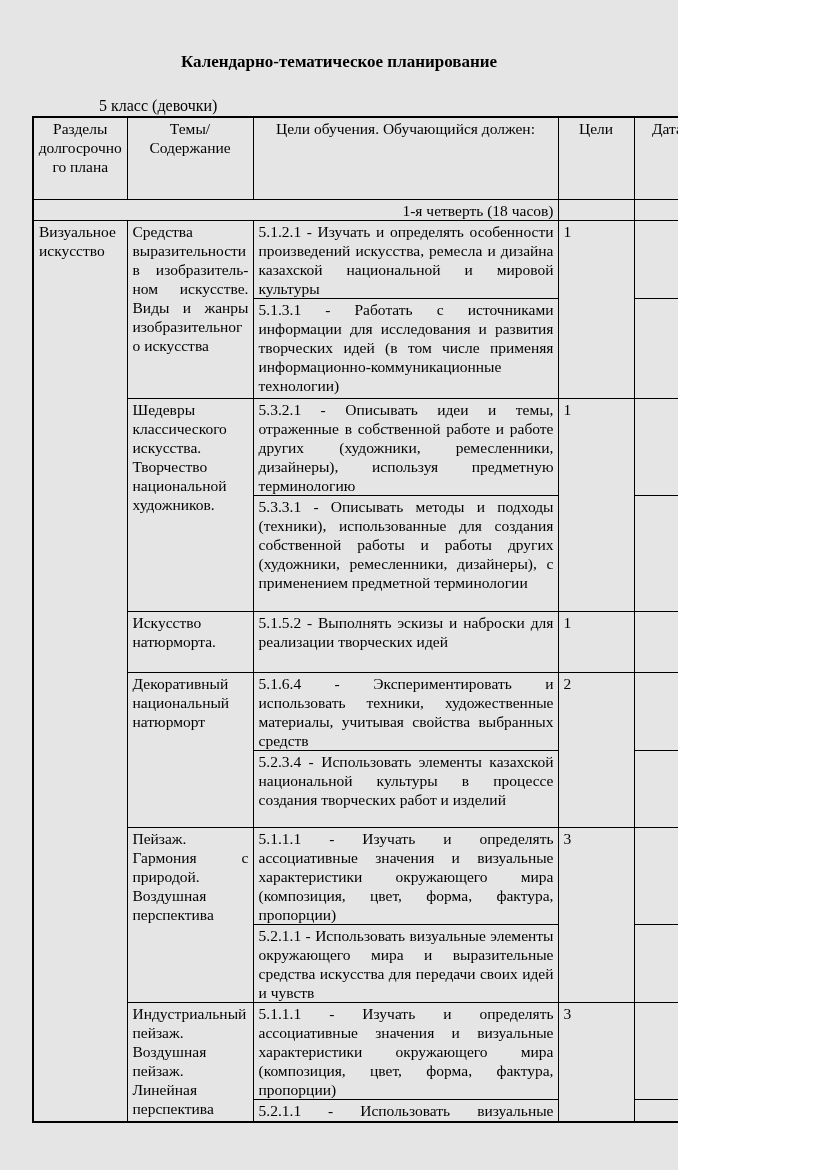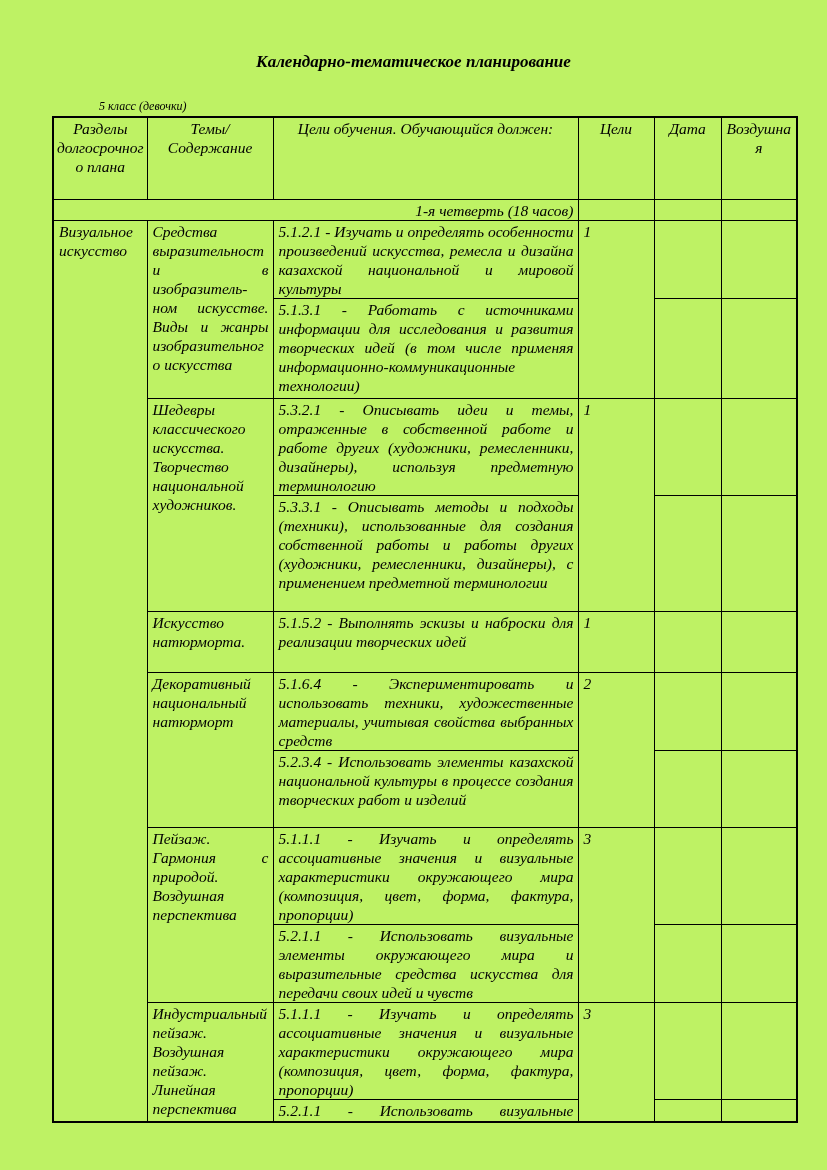--- a/index.html
+++ b/index.html
@@ -2,46 +2,45 @@
 <html><head>
 <meta charset="utf-8">
 <style>
   html, body {
     margin: 0;
     padding: 0;
     background: #ffffff;
   }
   .page {
     position: relative;
-    width: 827px;
+    width: 678px;
     height: 1170px;
-    background: #bef264;
+    background: #e5e5e5;
     overflow: hidden;
     font-family: "Liberation Serif", serif;
     color: #000000;
-    font-style: italic;
   }
   .doc-title {
     margin: 52px 0 0 0;
     text-align: center;
     font-size: 17px;
     line-height: 20px;
     font-weight: bold;
   }
   .doc-subtitle {
     margin: 24px 0 0 99px;
-    font-size: 12px;
+    font-size: 16px;
     line-height: 20px;
     font-weight: normal;
   }
   table.plan {
     border-collapse: collapse;
     table-layout: fixed;
     width: 744px;
-    margin: 0 0 0 52px;
+    margin: 0 0 0 32px;
     border: 2px solid #000;
   }
   table.plan th, table.plan td {
     border: 1px solid #000;
     vertical-align: top;
     font-size: 15.5px;
     line-height: 19px;
     padding: 1px 4px 0 5px;
     font-weight: normal;
   }

